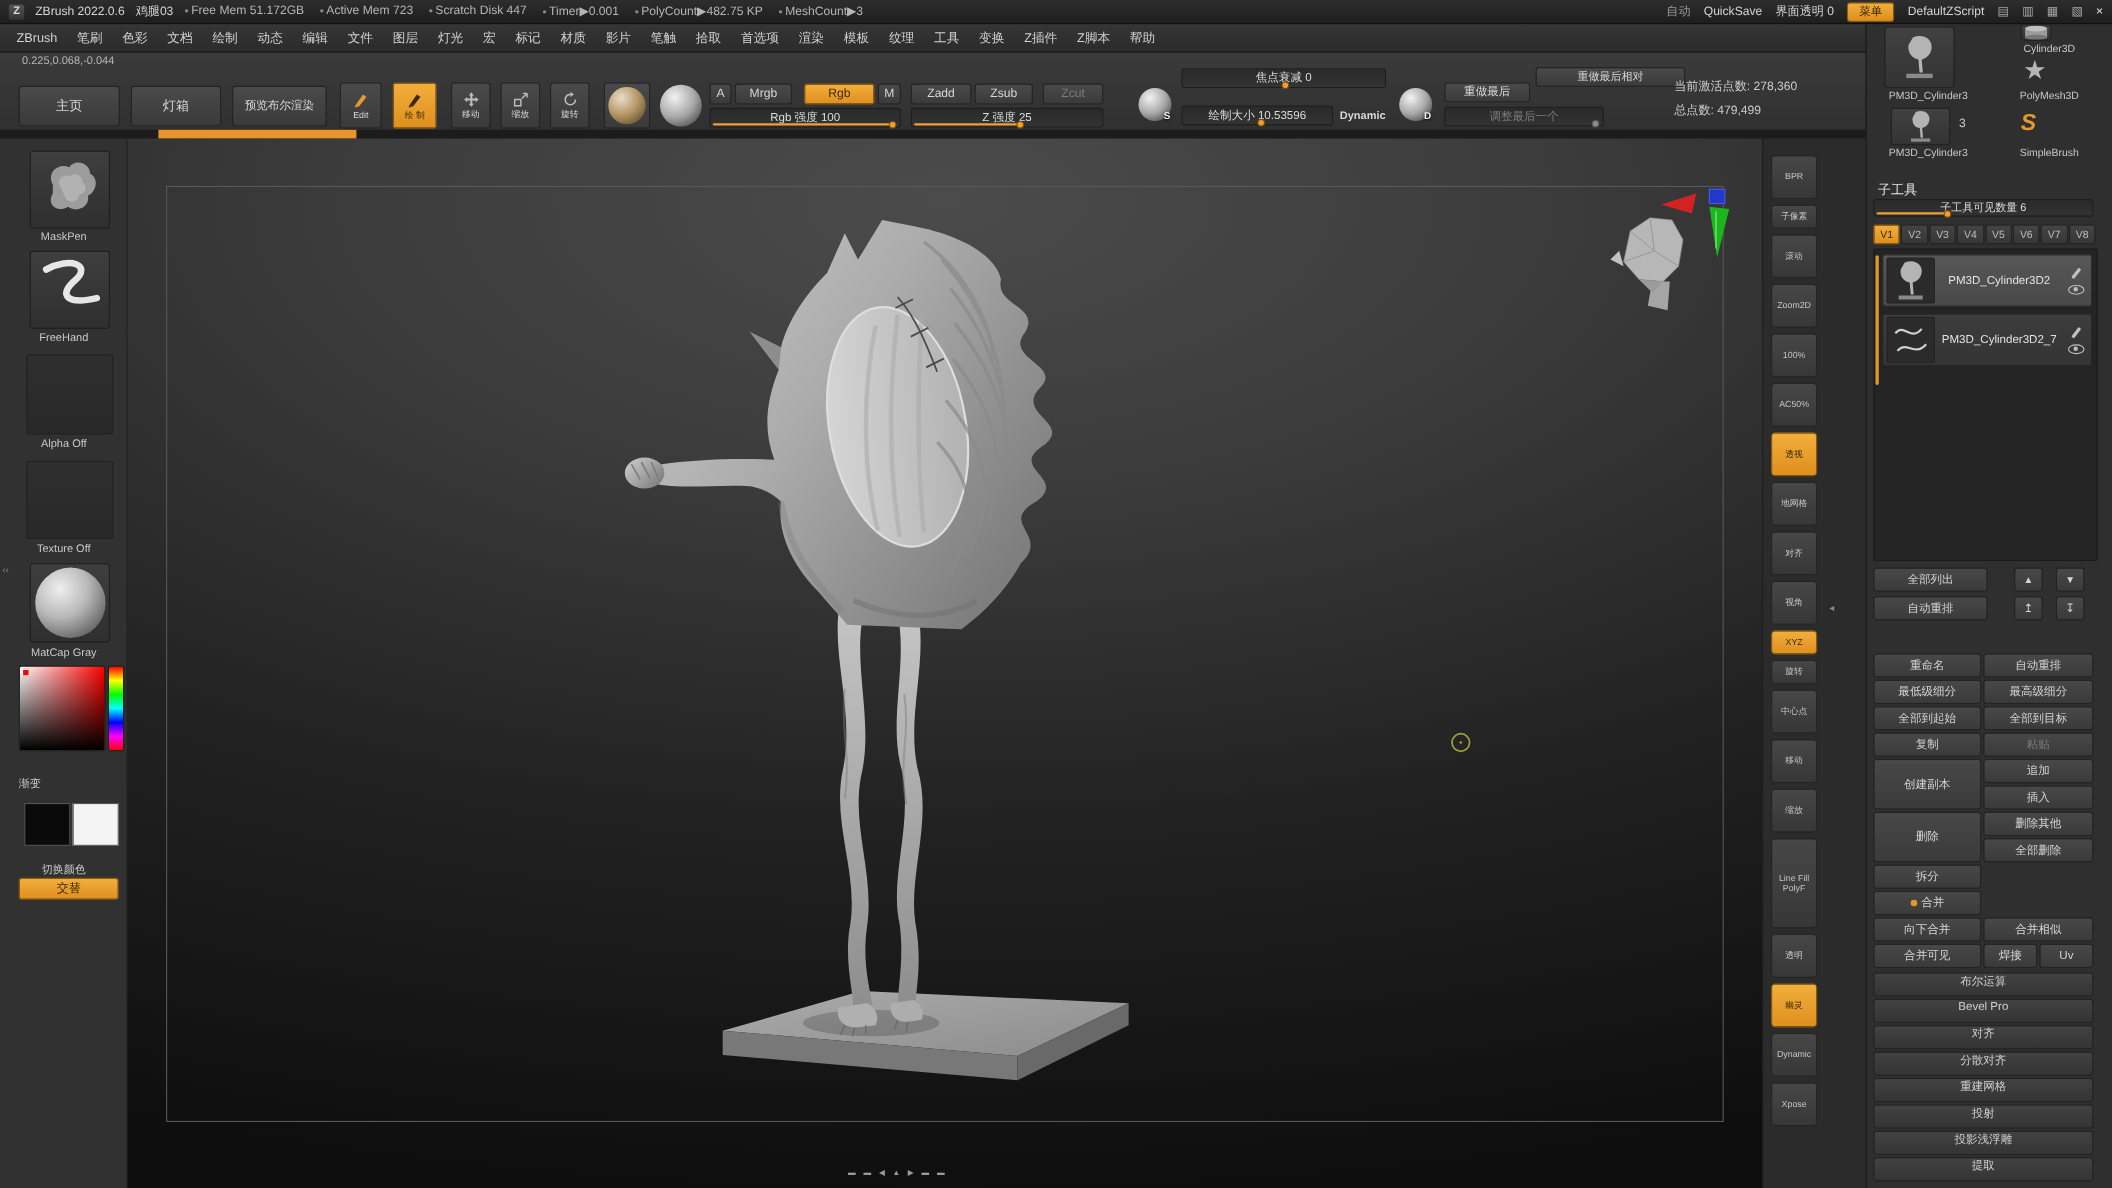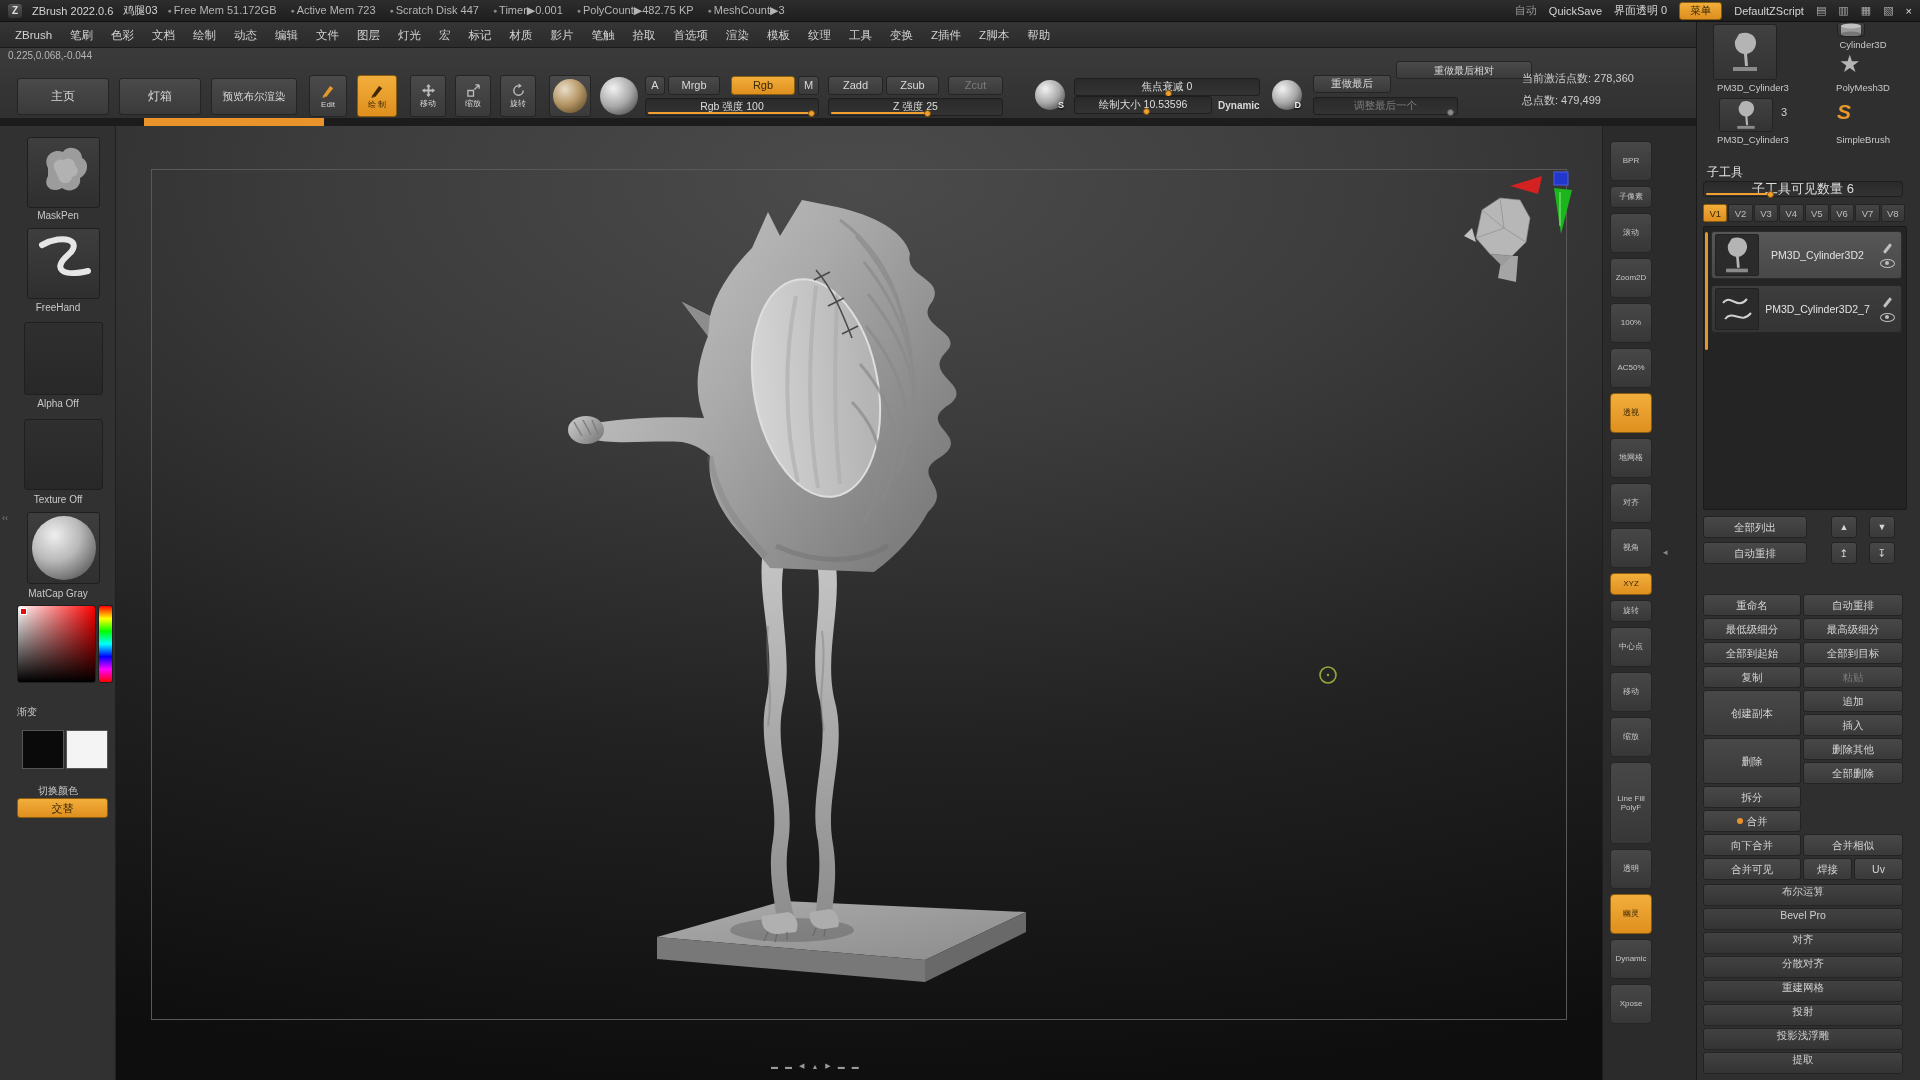--- a/index.html
+++ b/index.html
@@ -146,21 +146,21 @@
     <span class="menu-item">模板</span>
     <span class="menu-item">纹理</span>
     <span class="menu-item">工具</span>
     <span class="menu-item">变换</span>
     <span class="menu-item">Z插件</span>
     <span class="menu-item">Z脚本</span>
     <span class="menu-item">帮助</span>
   </div>
 
 <div class="shelf">
-  <span class="abs" style="left:8px;top:2px;font-size:10px;color:#b5b5b5">0.225,0.068,-0.044</span>
+  <span class="abs" style="left:20px;top:2px;font-size:10px;color:#b5b5b5">0.225,0.068,-0.044</span>
 
   <div class="btn" style="left:17px;top:30px;width:92px;height:37px;font-size:12px">主页</div>
   <div class="btn" style="left:119px;top:30px;width:82px;height:37px;font-size:12px">灯箱</div>
   <div class="btn" style="left:211px;top:30px;width:86px;height:37px;font-size:10.5px">预览布尔渲染</div>
 
   <div class="btn icobtn" style="left:309px;top:27px;width:38px;height:42px">
     <svg width="16" height="16" viewBox="0 0 16 16">
         <path d="M3 13 L10 3 L13.2 5.2 L6.2 14 Z" fill="#e8992c"></path>
         <path d="M2.4 14.8 L5.4 14.2 L3.2 12.6 Z" fill="#e8992c"></path>
       </svg>
@@ -215,21 +215,21 @@
   <div class="slider" style="left:828px;top:50px;width:175px;height:18px">
     <span>Z 强度 25</span>
     <div class="line" style="width:55%"></div>
     <div class="knob" style="left:55%"></div>
   </div>
 
   <div class="ball grayball abs" style="left:1035px;top:32px;width:30px;height:30px">
     <span class="badge">S</span>
   </div>
 
-  <div class="slider" style="left:1074px;top:30px;width:186px;height:18px">
+  <div class="slider" style="left:1074px;top:14px;width:186px;height:18px">
     <span>焦点衰减 0</span>
     <div class="knob" style="left:49%"></div>
   </div>
   <div class="slider" style="left:1074px;top:48px;width:138px;height:18px">
     <span>绘制大小 10.53596</span>
     <div class="knob" style="left:50%"></div>
   </div>
   <span class="abs" style="left:1218px;top:52px;font-size:10px;font-weight:bold;color:#d8d8d8">Dynamic</span>
 
   <div class="ball grayball abs" style="left:1272px;top:32px;width:30px;height:30px">
@@ -503,21 +503,21 @@
     </svg>
   </div>
   <span class="abs" style="left:84px;top:84px;font-size:11px;color:#cfcfcf">3</span>
   <div class="p-label" style="left:0;top:112px;width:112px">PM3D_Cylinder3</div>
 
   <span class="abs" style="left:140px;top:78px;font-size:21px;font-weight:bold;font-style:italic;color:#e8992c">S</span>
   <div class="p-label" style="left:116px;top:112px;width:100px">SimpleBrush</div>
 
   <div class="abs" style="left:10px;top:142px;font-size:12px;color:#e3e3e3">子工具</div>
 
-  <div class="slider" style="left:6px;top:159px;width:200px;height:16px;font-size:13px">
+  <div class="slider" style="left:6px;top:159px;width:200px;height:16px;font-size:10px">
     <span>子工具可见数量 6</span>
     <div class="line" style="width:32%"></div>
     <div class="knob" style="left:32%"></div>
   </div>
 
   <div class="tabs">
 
       <div class="tab active">
         <span>V1</span>
       </div>

